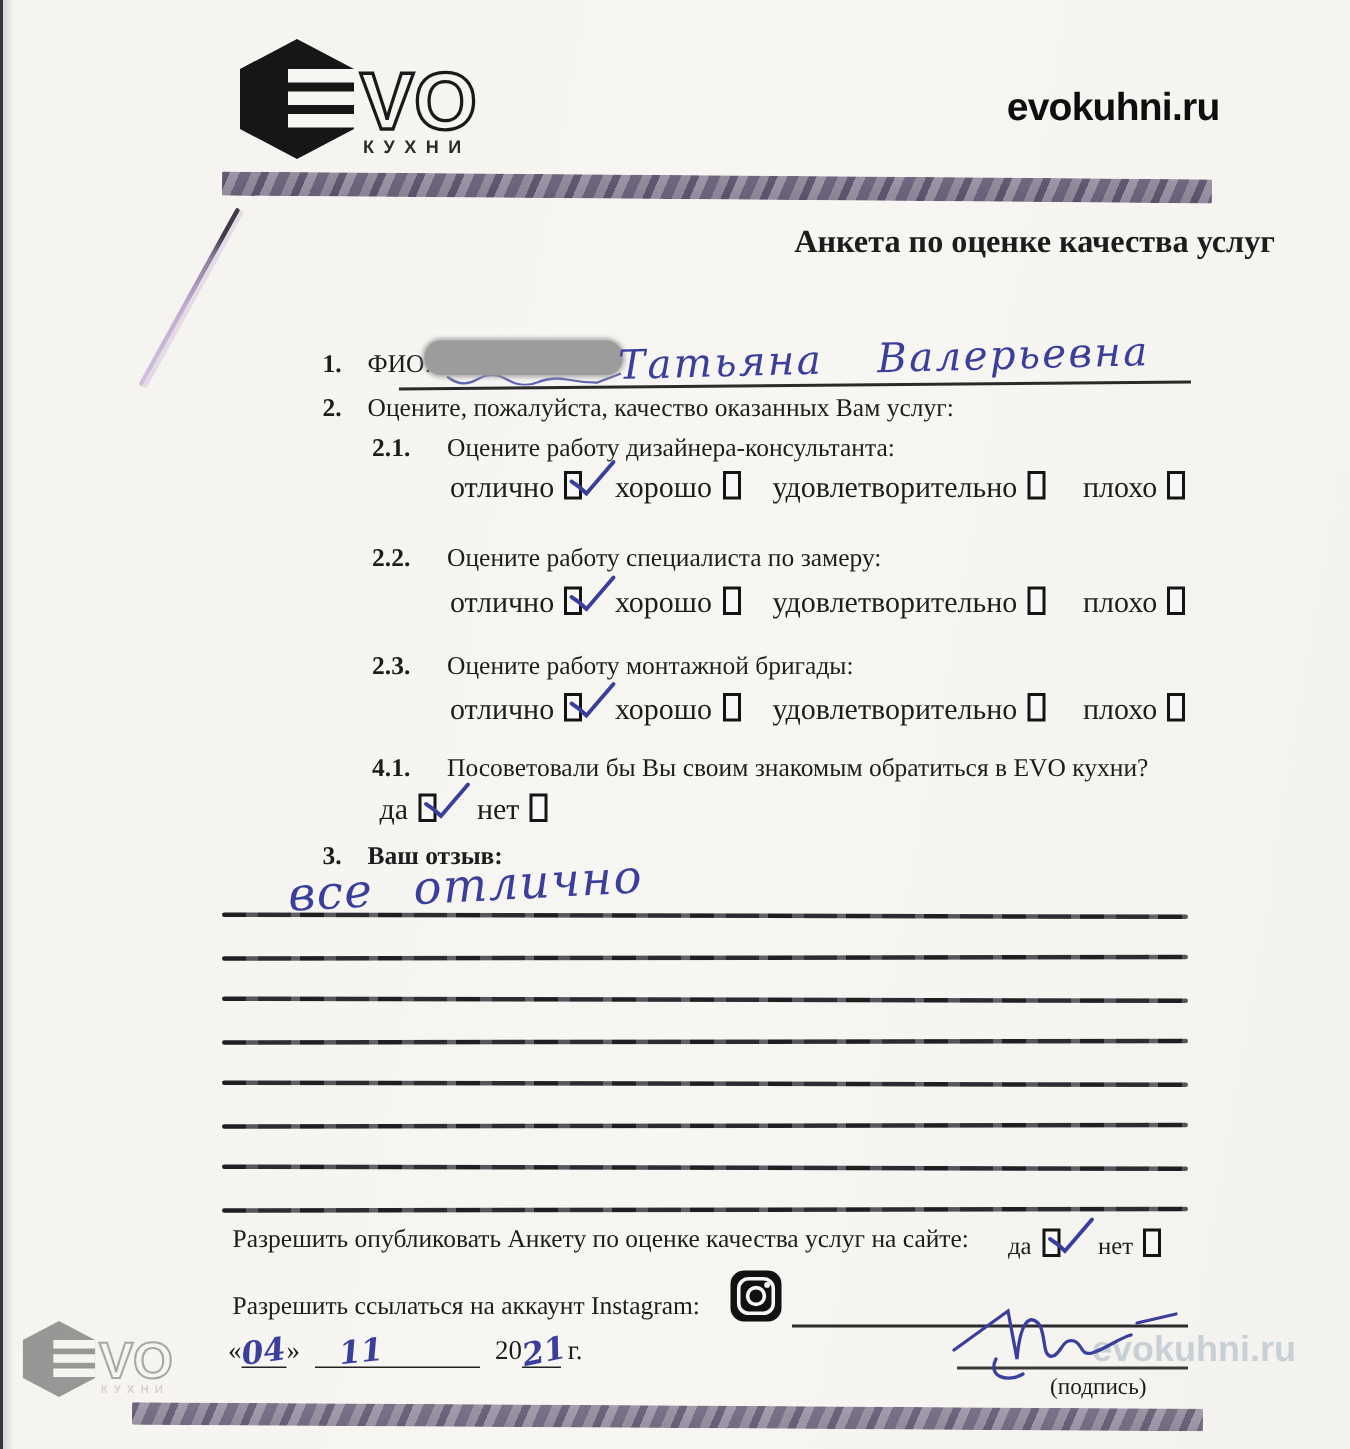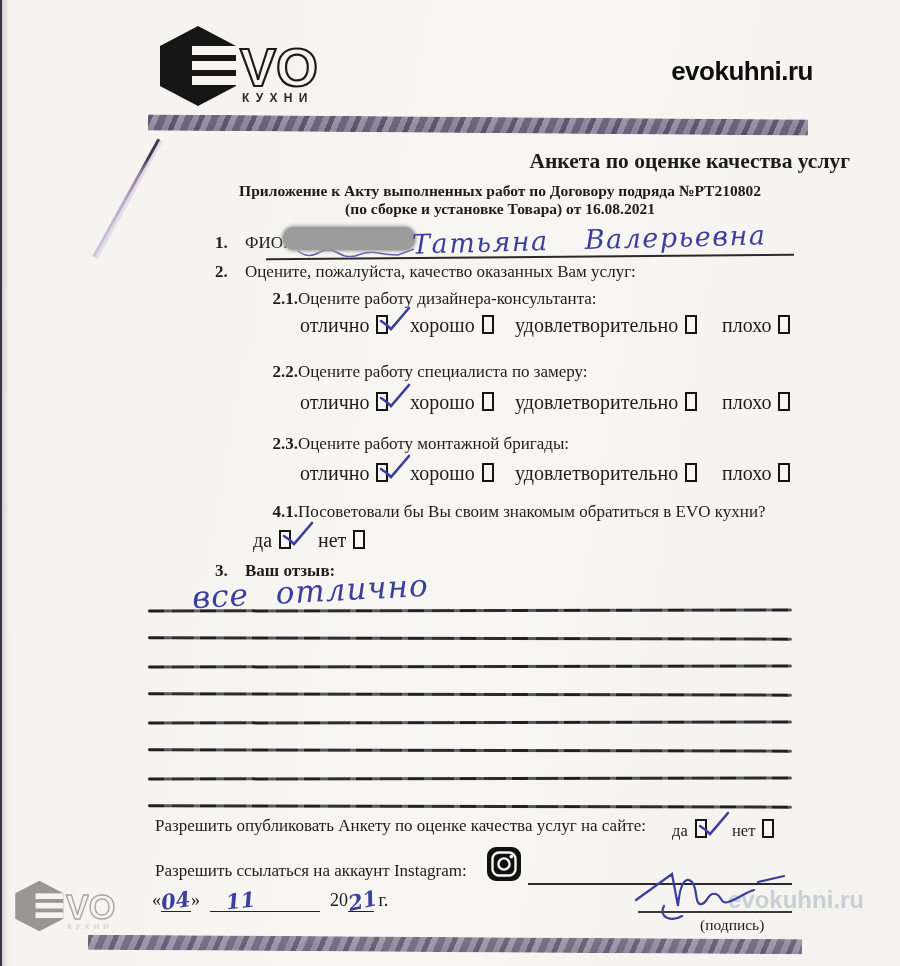--- a/index.html
+++ b/index.html
@@ -22,21 +22,21 @@
   .bar-bottom{left:88px;top:937px;width:714px;height:15px;transform:rotate(0.35deg);opacity:.92;}
 
   .title{position:absolute;left:150px;top:149px;width:700px;text-align:right;font-size:21.5px;font-weight:700;}
   .subtitle{position:absolute;left:150px;top:182px;width:700px;text-align:center;font-size:15.5px;font-weight:700;line-height:1.15;}
 
   .num{display:inline-block;font-weight:700;}
   .row{position:absolute;left:0;top:0;width:100%;font-size:17px;white-space:nowrap;}
   .q-main{left:215px;width:640px;}
   .q-main .num{width:30px;}
   .subq{left:248px;width:620px;}
-  .subq .num{width:50px;text-align:right;}
+  .subq .num{width:50px;}
   .bold{font-weight:700;}
 
   .optrow{position:absolute;left:0;width:100%;height:24px;font-size:20px;}
   .opt{position:absolute;white-space:nowrap;}
   .o1{left:300px}.o2{left:410px}.o3{left:515px}.o4{left:722px}
   .y1{left:253px}.y2{left:318px}
   .c1{left:672px}.c2{left:732px}
   .cb{display:inline-block;width:8px;height:15px;border:2px solid #141414;margin-left:7px;vertical-align:-2px;background:#f8f7f5;}
   .tick{position:absolute;right:-24px;top:-10px;}
 
@@ -88,24 +88,20 @@
     <rect x="34" y="52" width="44" height="9" fill="#f6f5f2"></rect>
     <text x="82" y="86" font-size="54" font-weight="bold" font-family="Liberation Sans, sans-serif" fill="none" stroke="#1a1a1a" stroke-width="2.2" transform="translate(0,-24)">VO</text>
     <text x="84" y="78" font-size="12" font-weight="bold" letter-spacing="1.5" font-family="Liberation Sans, sans-serif" fill="#2b2b2b">К У Х Н И</text>
   </svg>
 
   <div class="site-url">evokuhni.ru</div>
 
   <div class="bar bar-top"></div>
 
   <div class="title">Анкета по оценке качества услуг</div>
-  <div class="subtitle">
-    <div>Приложение к Акту выполненных работ по Договору подряда №РТ210802</div>
-    <div>(по сборке и установке Товара) от 16.08.2021</div>
-  </div>
 
   <div class="row q-main" style="top:233px">
     <span class="num">1.</span><span>ФИО:</span>
   </div>
   <div class="fio-line"></div>
   <svg class="peek" width="120" height="14" viewBox="0 0 120 14">
       <path d="M2 8 q10 8 20 2 t20 0 t20 2 t20 -2 t20 2 L118 6" fill="none" stroke="#3b3f9c" stroke-width="1.5" opacity=".8"></path>
     </svg>
   <div class="redact"></div>
   <div class="hand fio-hand">Татьяна Валерьевна</div>

